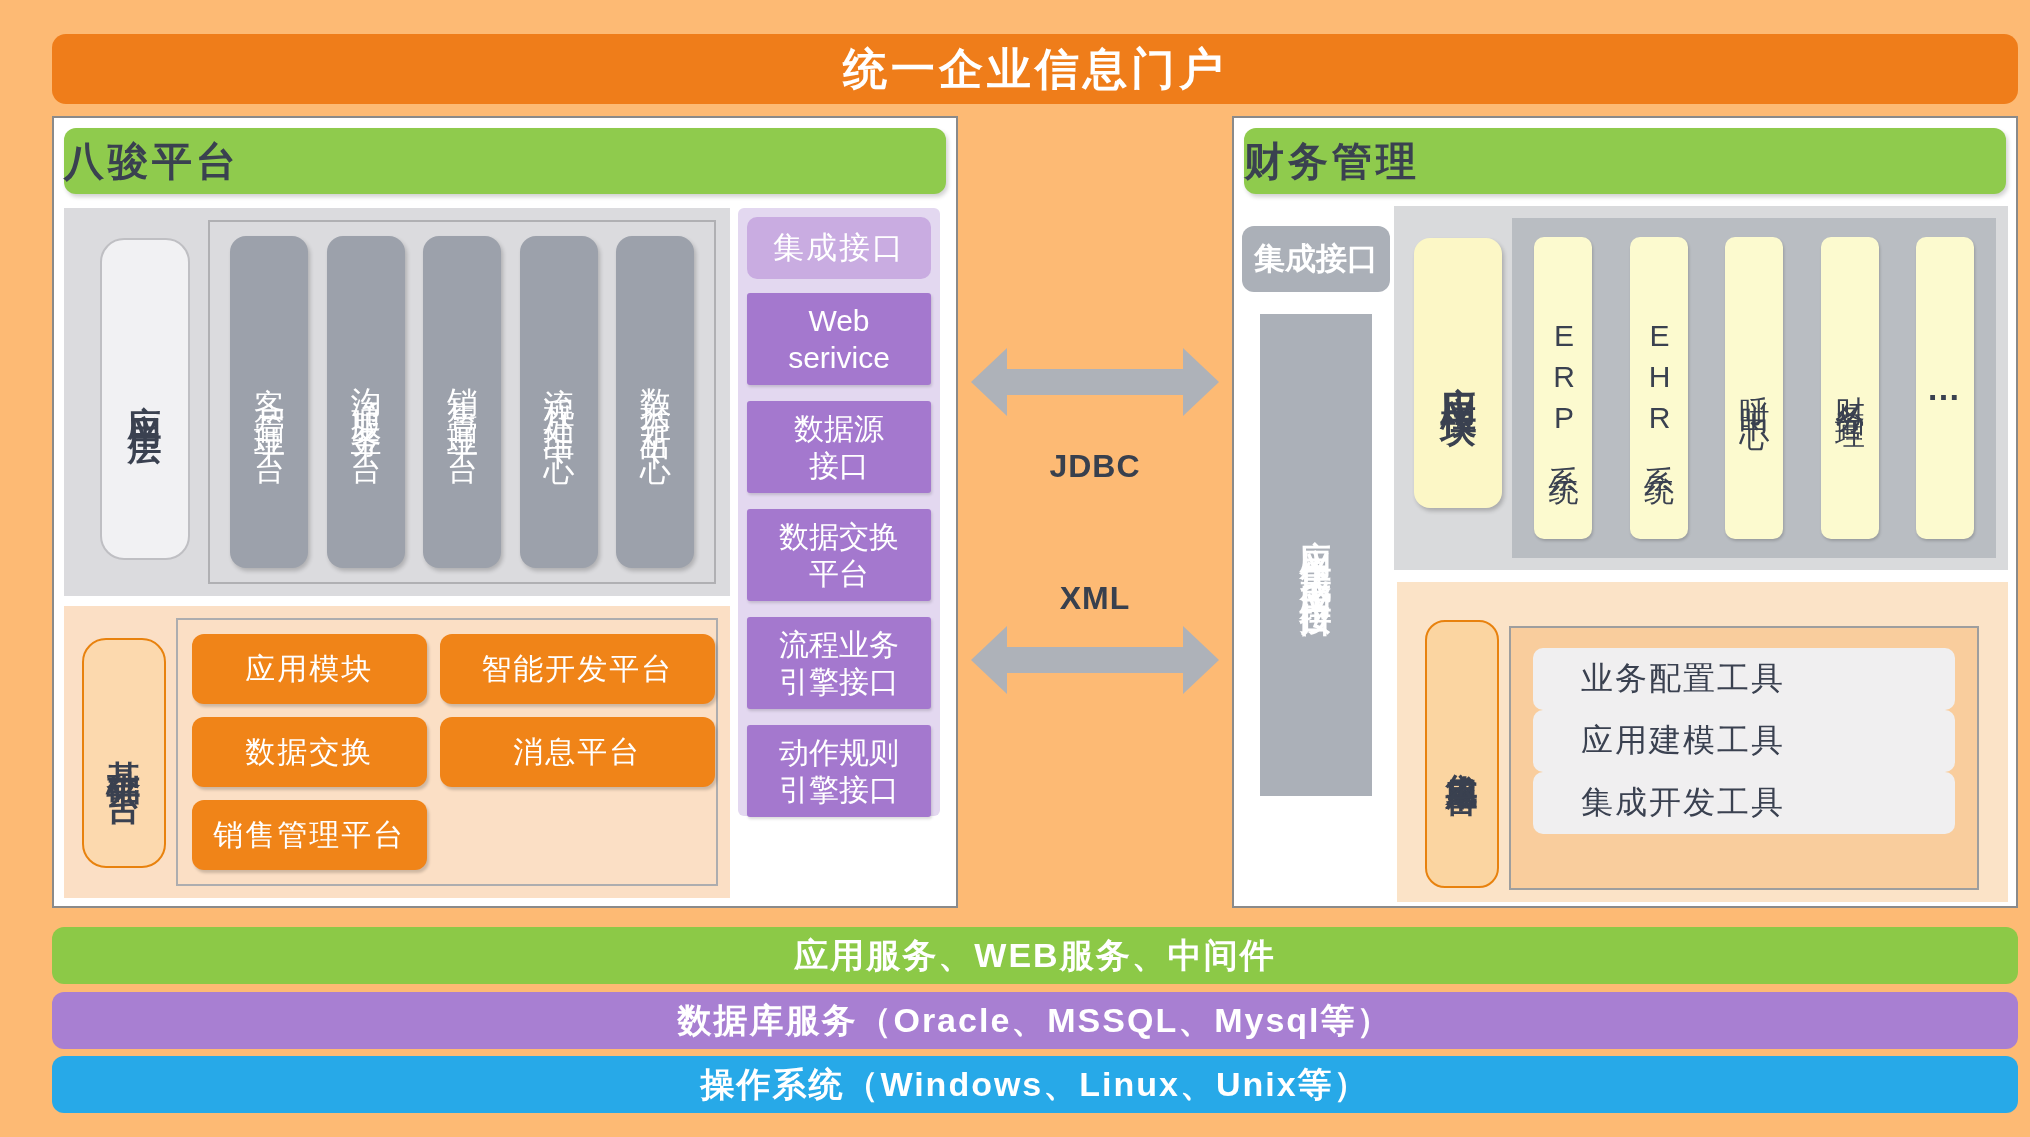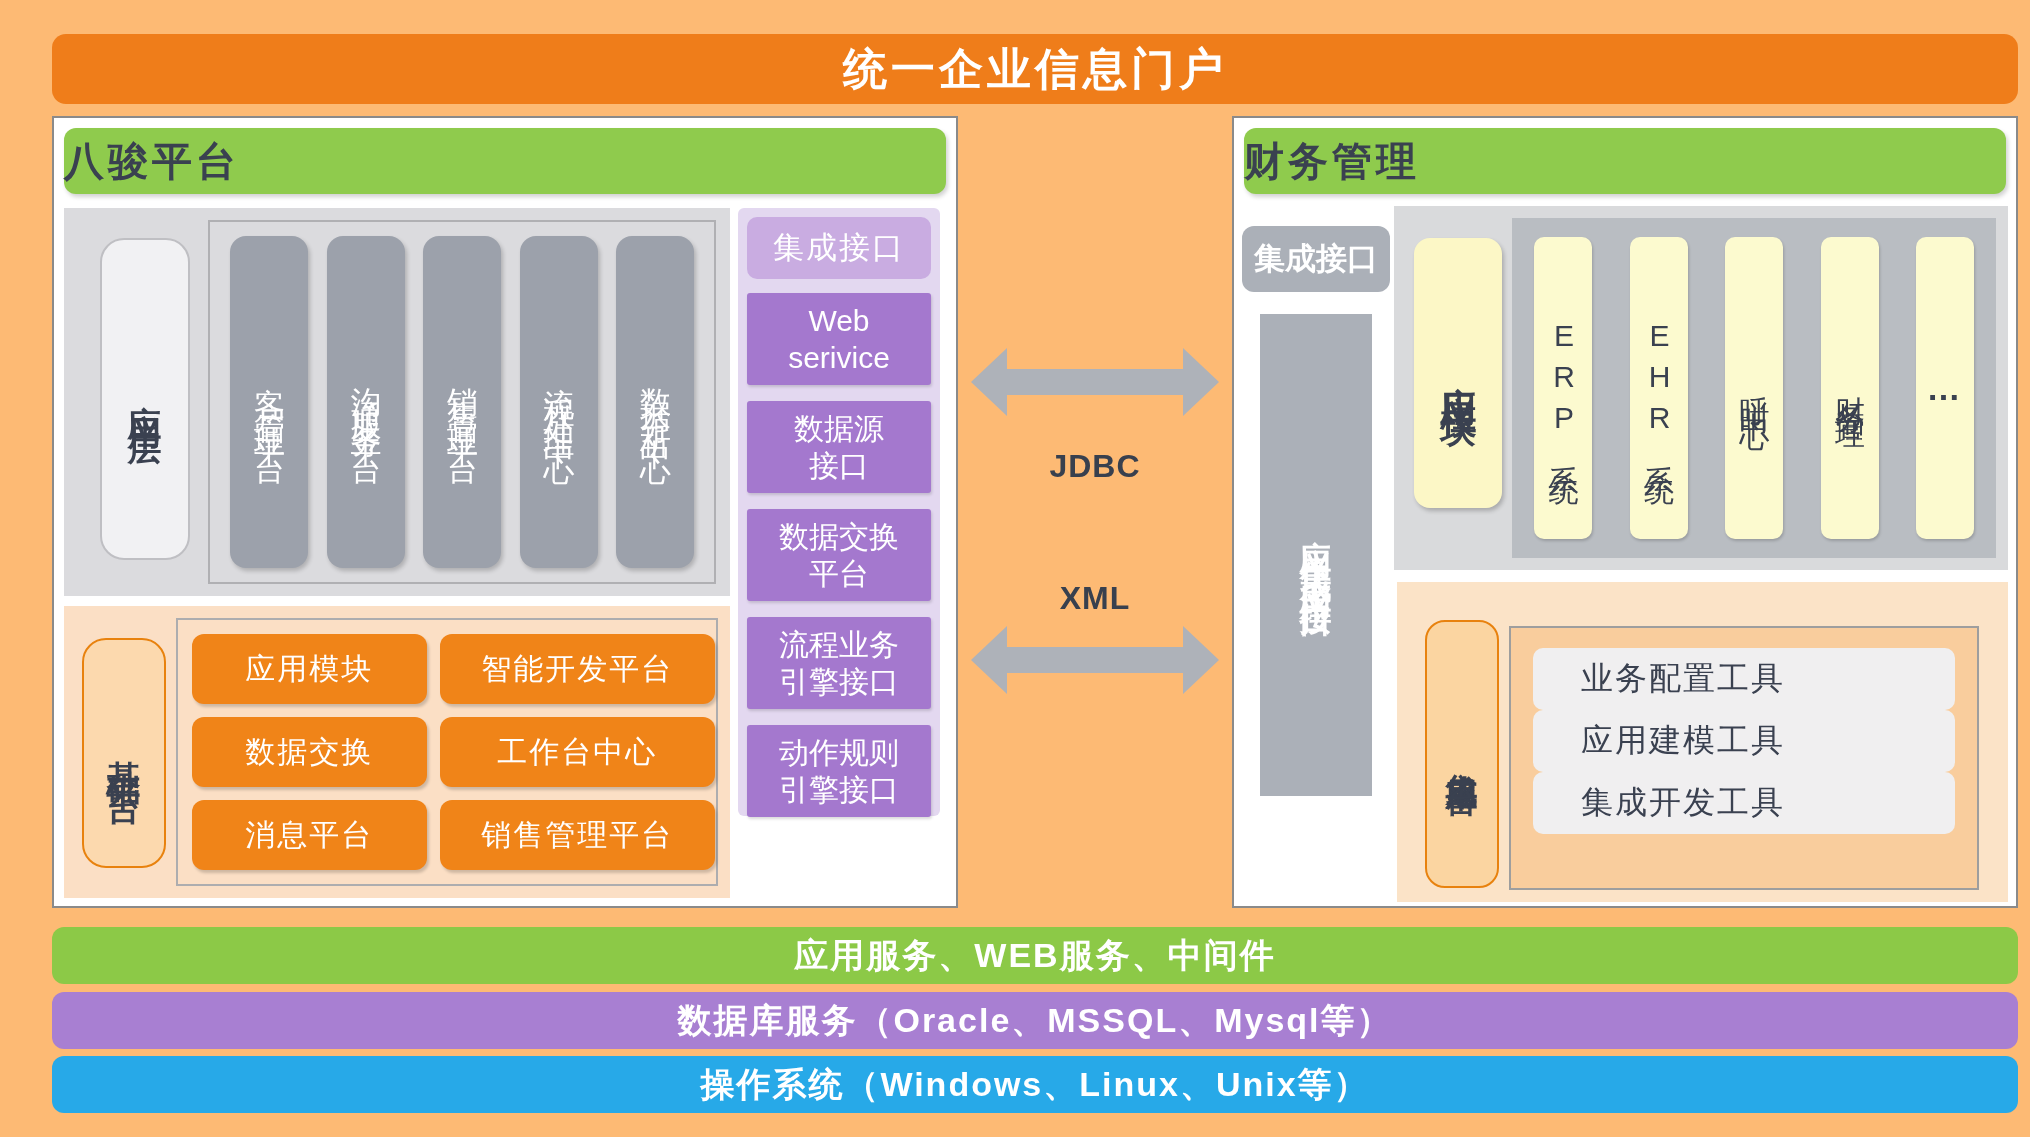--- a/index.html
+++ b/index.html
@@ -126,21 +126,20 @@
         <div class="gray-col vtext">数据分析中心</div>
       </div>
     </div>
 
     <div class="base-container">
       <div class="base-label vtext">基础平台</div>
       <div class="base-box">
         <div class="orange-btn">应用模块</div>
         <div class="orange-btn">智能开发平台</div>
         <div class="orange-btn">数据交换</div>
-        <div class="orange-btn">工作台中心</div>
         <div class="orange-btn">消息平台</div>
         <div class="orange-btn">销售管理平台</div>
       </div>
     </div>
 
     <div class="purple-stack">
       <div class="purple-head">集成接口</div>
       <div class="purple-item">Web
 serivice</div>
       <div class="purple-item">数据源

